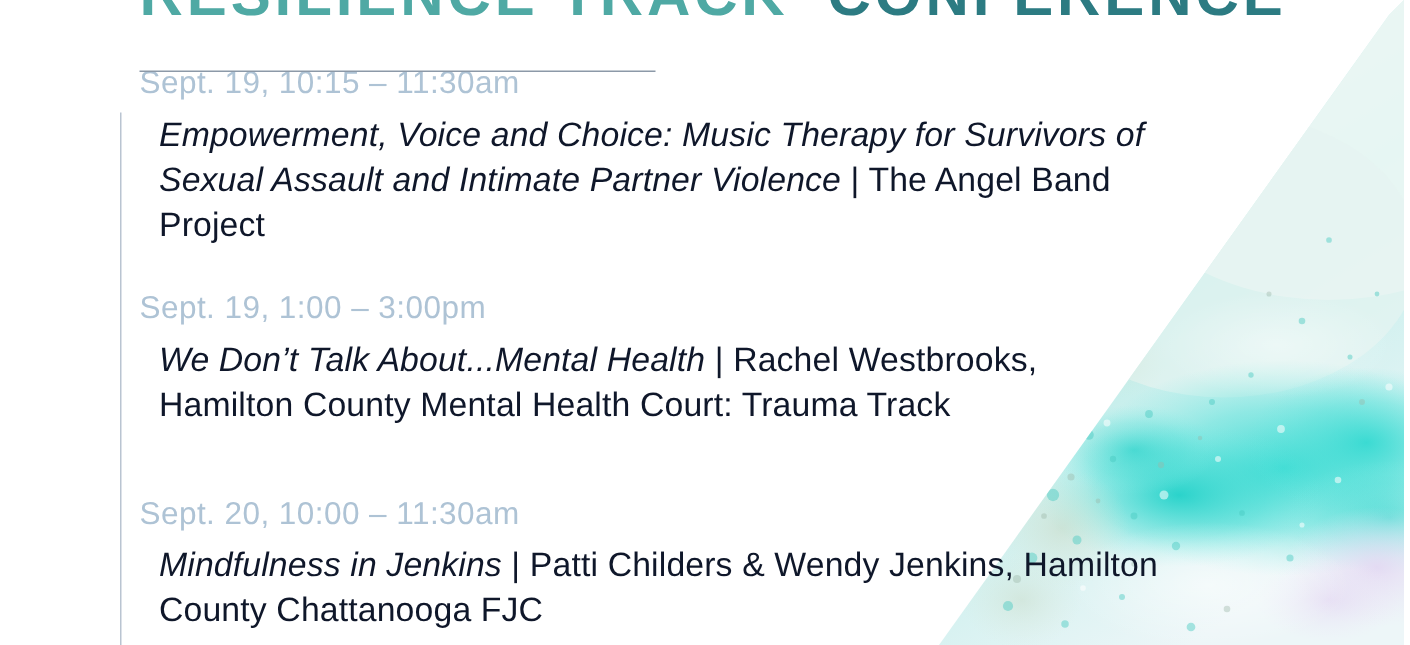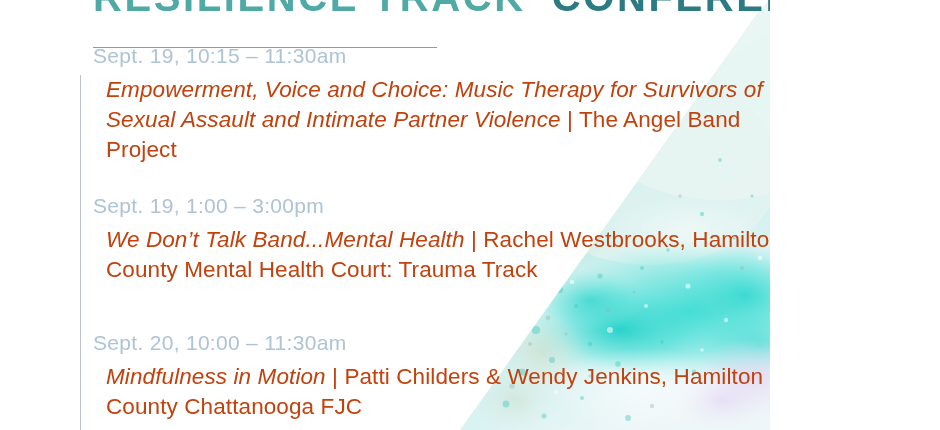--- a/index.html
+++ b/index.html
@@ -9,21 +9,21 @@
   body {
     width: 940px;
     height: 430px;
     overflow: hidden;
     background: #ffffff;
     font-family: "Liberation Sans", sans-serif;
   }
 
   #page {
     position: relative;
-    width: 770px;
+    width: 936px;
     height: 430px;
     background: #ffffff;
     overflow: hidden;
   }
 
   
   #watercolor {
     position: absolute;
     top: 0;
     right: 0;
@@ -112,21 +112,21 @@
     font-size: 21px;
     font-weight: normal;
     letter-spacing: 0.3px;
     white-space: nowrap;
   }
   .session-body {
     position: absolute;
     left: 106px;
     top: 31px;
     width: 680px;
-    color: #c2410c;
+    color: #0f172a;
     font-family: "Liberation Sans", sans-serif;
     font-size: 22.5px;
     line-height: 30px;
     letter-spacing: 0.1px;
   }
   .session-body .t {
     font-style: italic;
   }
   .session-body .p {
     font-style: normal;
@@ -259,23 +259,23 @@
 
   <div id="schedule">
 
     <div class="session" id="session-0">
       <div class="session-time">Sept. 19, 10:15 – 11:30am</div>
       <div class="session-body"><span class="t">Empowerment, Voice and Choice: Music Therapy for Survivors of Sexual Assault and Intimate Partner Violence</span><span class="p"> | </span><span class="p">The Angel Band Project</span></div>
     </div>
 
     <div class="session" id="session-1">
       <div class="session-time">Sept. 19, 1:00 – 3:00pm</div>
-      <div class="session-body"><span class="t">We Don’t Talk Band...Mental Health</span><span class="p"> | </span><span class="p">Rachel Westbrooks, Hamilton County Mental Health Court: Trauma Track</span></div>
+      <div class="session-body"><span class="t">We Don’t Talk About...Mental Health</span><span class="p"> | </span><span class="p">Rachel Westbrooks, Hamilton County Mental Health Court: Trauma Track</span></div>
     </div>
 
     <div class="session" id="session-2">
       <div class="session-time">Sept. 20, 10:00 – 11:30am</div>
-      <div class="session-body"><span class="t">Mindfulness in Motion</span><span class="p"> | </span><span class="p">Patti Childers &amp; Wendy Jenkins, Hamilton County Chattanooga FJC</span></div>
+      <div class="session-body"><span class="t">Mindfulness in Jenkins</span><span class="p"> | </span><span class="p">Patti Childers &amp; Wendy Jenkins, Hamilton County Chattanooga FJC</span></div>
     </div>
 
   </div>
 
 </div>
 
 </body></html>

